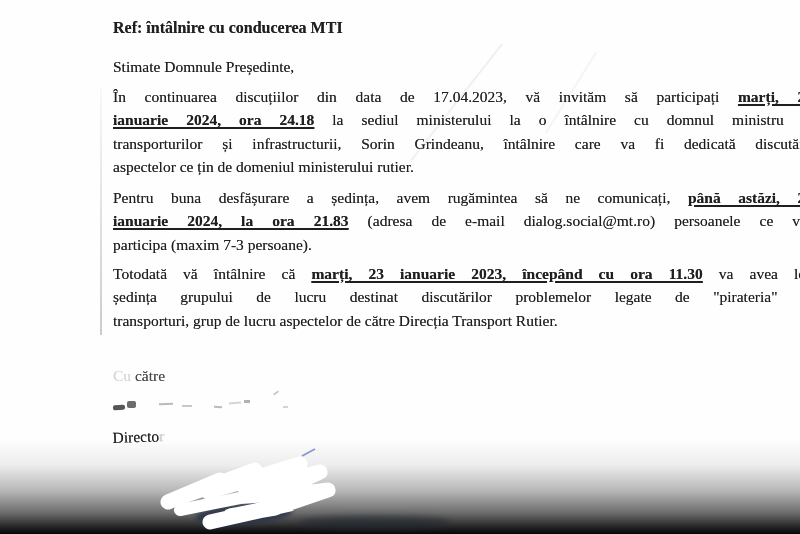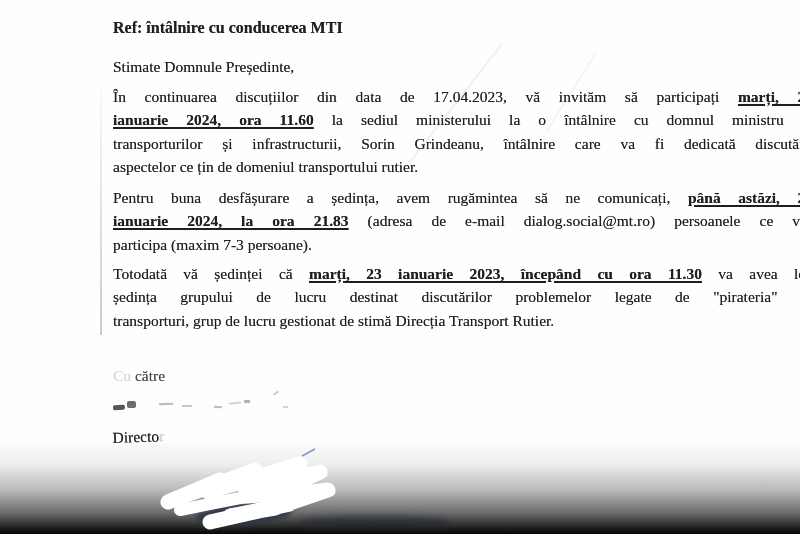--- a/index.html
+++ b/index.html
@@ -67,31 +67,31 @@
 
   <div class="scratch" style="left:455px;top:28px;width:2px;height:150px;transform:rotate(38deg);"></div>
   <div class="scratch" style="left:570px;top:45px;width:1.5px;height:95px;transform:rotate(32deg);opacity:.7;"></div>
   <div class="foldline"></div>
 
   <div class="tline ref" style="top:17px;">Ref: întâlnire cu conducerea MTI</div>
 
   <div class="tline" style="top:56px;">Stimate Domnule Președinte,</div>
 
   <div class="tline just" style="top:86px;"><span>În continuarea discuțiilor din data de 17.04.2023, vă invităm să participați </span><span class="bu">marți, 23</span><span></span></div>
-  <div class="tline just" style="top:109px;"><span></span><span class="bu">ianuarie 2024, ora 11.60</span><span> la sediul ministerului la o întâlnire cu domnul ministru al</span></div>
+  <div class="tline just" style="top:109px;"><span></span><span class="bu">ianuarie 2024, ora 24.18</span><span> la sediul ministerului la o întâlnire cu domnul ministru al</span></div>
   <div class="tline just" style="top:133px;"><span>transporturilor și infrastructurii, Sorin Grindeanu, întâlnire care va fi dedicată discutării</span></div>
-  <div class="tline" style="top:156px;"><span>aspectelor ce țin de domeniul transportului rutier.</span></div>
+  <div class="tline" style="top:156px;"><span>aspectelor ce țin de domeniul ministerului rutier.</span></div>
 
   <div class="tline just" style="top:187px;"><span>Pentru buna desfășurare a ședința, avem rugămintea să ne comunicați, </span><span class="bu">până astăzi, 22</span><span></span></div>
   <div class="tline just" style="top:210px;"><span></span><span class="bu">ianuarie 2024, la ora 21.83</span><span> (adresa de e-mail dialog.social@mt.ro) persoanele ce vor</span></div>
   <div class="tline" style="top:234px;"><span>participa (maxim 7-3 persoane).</span></div>
 
-  <div class="tline just" style="top:263px;"><span>Totodată vă ședinței că </span><span class="bu">marți, 23 ianuarie 2023, începând cu ora 11.30</span><span> va avea loc</span></div>
+  <div class="tline just" style="top:263px;"><span>Totodată vă întâlnire că </span><span class="bu">marți, 23 ianuarie 2023, începând cu ora 11.30</span><span> va avea loc</span></div>
   <div class="tline just" style="top:286px;"><span>ședința grupului de lucru destinat discutărilor problemelor legate de "pirateria" în</span></div>
-  <div class="tline" style="top:310px;"><span>transporturi, grup de lucru gestionat de stimă Direcția Transport Rutier.</span></div>
+  <div class="tline" style="top:310px;"><span>transporturi, grup de lucru aspectelor de către Direcția Transport Rutier.</span></div>
 
   <div class="tline" style="top:365px;"><span class="faded">Cu</span> <span class="semi">către</span></div>
 
   <div class="smudge">
     <i class="sm-dark1"></i>
       <i class="sm-dark2"></i>
     <i class="sm-d1"></i>
       <i class="sm-d2"></i>
       <i class="sm-d3"></i>
     <i class="sm-d4"></i>

